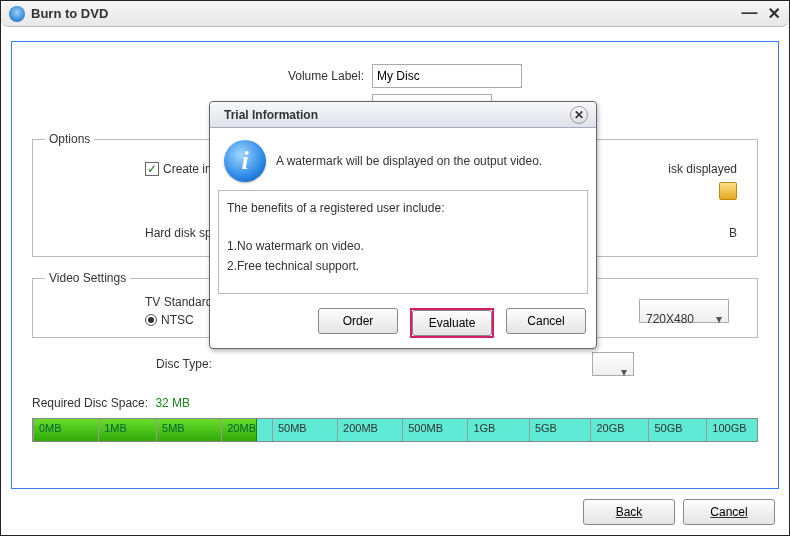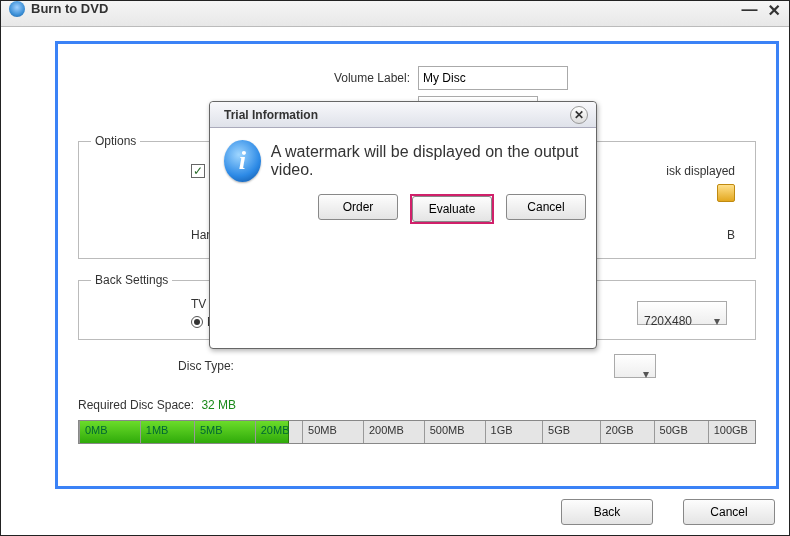--- a/index.html
+++ b/index.html
@@ -12,37 +12,38 @@
     height: 536px;
     border: 1px solid #222;
     position: relative;
     overflow: hidden;
   }
   .titlebar {
     height: 26px;
     background: linear-gradient(#f5f5f5,#e8e8e8);
     border-bottom: 1px solid #bbb;
     display: flex;
+    align-items: center;
     padding: 0 8px;
+    border-radius: 8px;
   }
   .titlebar .app-icon {
     width: 16px; height: 16px;
     background: radial-gradient(circle at 50% 40%, #9fd0ff, #3b8fd6 60%, #1a5a9a);
     border-radius: 50%;
     margin-right: 6px;
   }
   .titlebar .title { font-weight: bold; font-size: 13px; }
   .titlebar .win-controls { margin-left: auto; display:flex; gap:10px;}
   .titlebar .win-controls span { font-size: 16px; font-weight:bold; cursor:pointer; color:#333;}
 
   .main {
     position: absolute; left: 10px; right: 10px; top: 40px; bottom: 46px;
-    border: 3px solid #3b82f6;
+    border: 1px solid #3b82f6;
     padding: 22px 20px 12px;
-    margin-left: 44px;
   }
   .form-row { display:flex; align-items:center; margin-bottom: 6px; }
   .form-row .label-cell { width: 340px; text-align: right; padding-right: 8px; }
   .text-input {
     height: 24px; border:1px solid #aaa; padding:5px 4px; font-size:12px;
     background:#fff;
   }
   .volume-input { width: 150px; }
   .burnto-input { width: 120px; }
 
@@ -74,31 +75,31 @@
   }
   .dropdown::after{ content:"▾"; position:absolute; right:6px; color:#555;}
 
   .disc-type-row { display:flex; align-items:center; justify-content:center; margin-top:14px;}
   .disc-type-drop { margin-left:8px; width:42px; min-width:42px;}
 
   .req-space { margin-top: 20px; font-size:12px;}
   .req-space .val { color:#1a8a1a; margin-left:4px;}
 
   .space-bar { margin-top:8px; height:24px; border:1px solid #888; position:relative;
-    background:#e5e5e5;}
+    background:#5eead4;}
   .space-bar .fill { position:absolute; left:0; top:0; bottom:0;
     background:linear-gradient(#6bdc2a,#2faa0a); border-right:1px solid #2a7a0a;}
   .space-ticks { position:absolute; top:0; left:0; right:0; bottom:0; pointer-events:none;}
   .tick { position:absolute; top:0; bottom:0; color:#333;}
   .tick .line { position:absolute; left:0; top:0; bottom:0; width:1px; background:#999;}
   .tick .lbl { position:absolute; top:3px; left:6px; font-size:11px; white-space:nowrap;}
   .tick.green .lbl{ color:#063;}
 
   .bottom-buttons {
-    position:absolute; right:14px; bottom:10px; display:flex; gap:30px;
+    position:absolute; right:14px; bottom:10px; display:flex; gap:8px;text-decoration:underline;
   }
   .btn {
     min-width:92px; height:26px; border:1px solid #888; border-radius:3px;
     background:linear-gradient(#fdfdfd,#e4e4e4);
     font-size:12px; cursor:pointer;
   }
   .btn:disabled{ color:#999;}
 
   
   .modal {
@@ -117,21 +118,21 @@
     border-radius:50%; display:flex;align-items:center;justify-content:center;
     font-size:12px; background:linear-gradient(#fff,#ddd); cursor:pointer;}
   .modal-head { display:flex; align-items:center; padding:12px 14px 6px;}
   .info-icon{
     width:42px;height:42px;border-radius:50%;
     background:radial-gradient(circle at 40% 35%, #9fd6ff, #2d8ae6 60%, #0a4d9a);
     color:#fff; display:flex;align-items:center;justify-content:center;
     font-family:Georgia,serif; font-style:italic; font-weight:bold; font-size:26px;
     margin-right:10px; box-shadow:0 1px 2px rgba(0,0,0,.3);
   }
-  .modal-msg{ font-size:16px;}
+  .modal-msg{ font-size:12px;}
   .modal-body{
     margin:2px 8px 8px; flex:1; border:1px solid #bcbcbc; padding:8px;
     font-size:12px; line-height:1.6; overflow:auto;
   }
   .modal-buttons{ display:flex; gap:12px; justify-content:flex-end; padding:6px 10px 10px;}
   .modal-buttons .btn{ min-width:80px;}
   .evaluate-wrap{ border:2px solid #d0206a; padding:0;}
 
   .res-right-drop { position:absolute; right:28px; margin-top:-0px; width:90px;}
 </style>
@@ -174,21 +175,21 @@
       <span class="folder-icon" style="position:absolute; right:8px;"></span>
     </div>
 
     <div class="opt-row" style="padding-left:100px; position:relative;">
       <span>Hard disk space</span>
       <span style="position:absolute; right:8px;">B</span>
     </div>
   </fieldset>
 
   <fieldset style="position:relative;">
-    <legend>Back Settings</legend>
+    <legend>Video Settings</legend>
 
     <div style="padding-left:100px;">
       <div>TV Standard</div>
       <div style="margin-top:4px; display:flex; align-items:center;">
         <span class="radio checked"></span>
         <span>NTSC</span>
       </div>
     </div>
 
     <div class="dropdown res-right-drop" style="top:14px;">
@@ -272,20 +273,26 @@
     <div class="app-icon"></div>
     <span>Trial Information</span>
     <div class="close">
       <span>✕</span>
     </div>
   </div>
   <div class="modal-head">
     <div class="info-icon">i</div>
     <div class="modal-msg">A watermark will be displayed on the output video.</div>
   </div>
+  <div class="modal-body">
+    <div>The benefits of a registered user include:</div>
+    <br>
+    <div>1.No watermark on video.</div>
+    <div>2.Free technical support.</div>
+  </div>
   <div class="modal-buttons">
     <button class="btn">Order</button>
     <span class="evaluate-wrap">
       <button class="btn">Evaluate</button>
     </span>
     <button class="btn">Cancel</button>
   </div>
 </div>
 
 </body></html>

